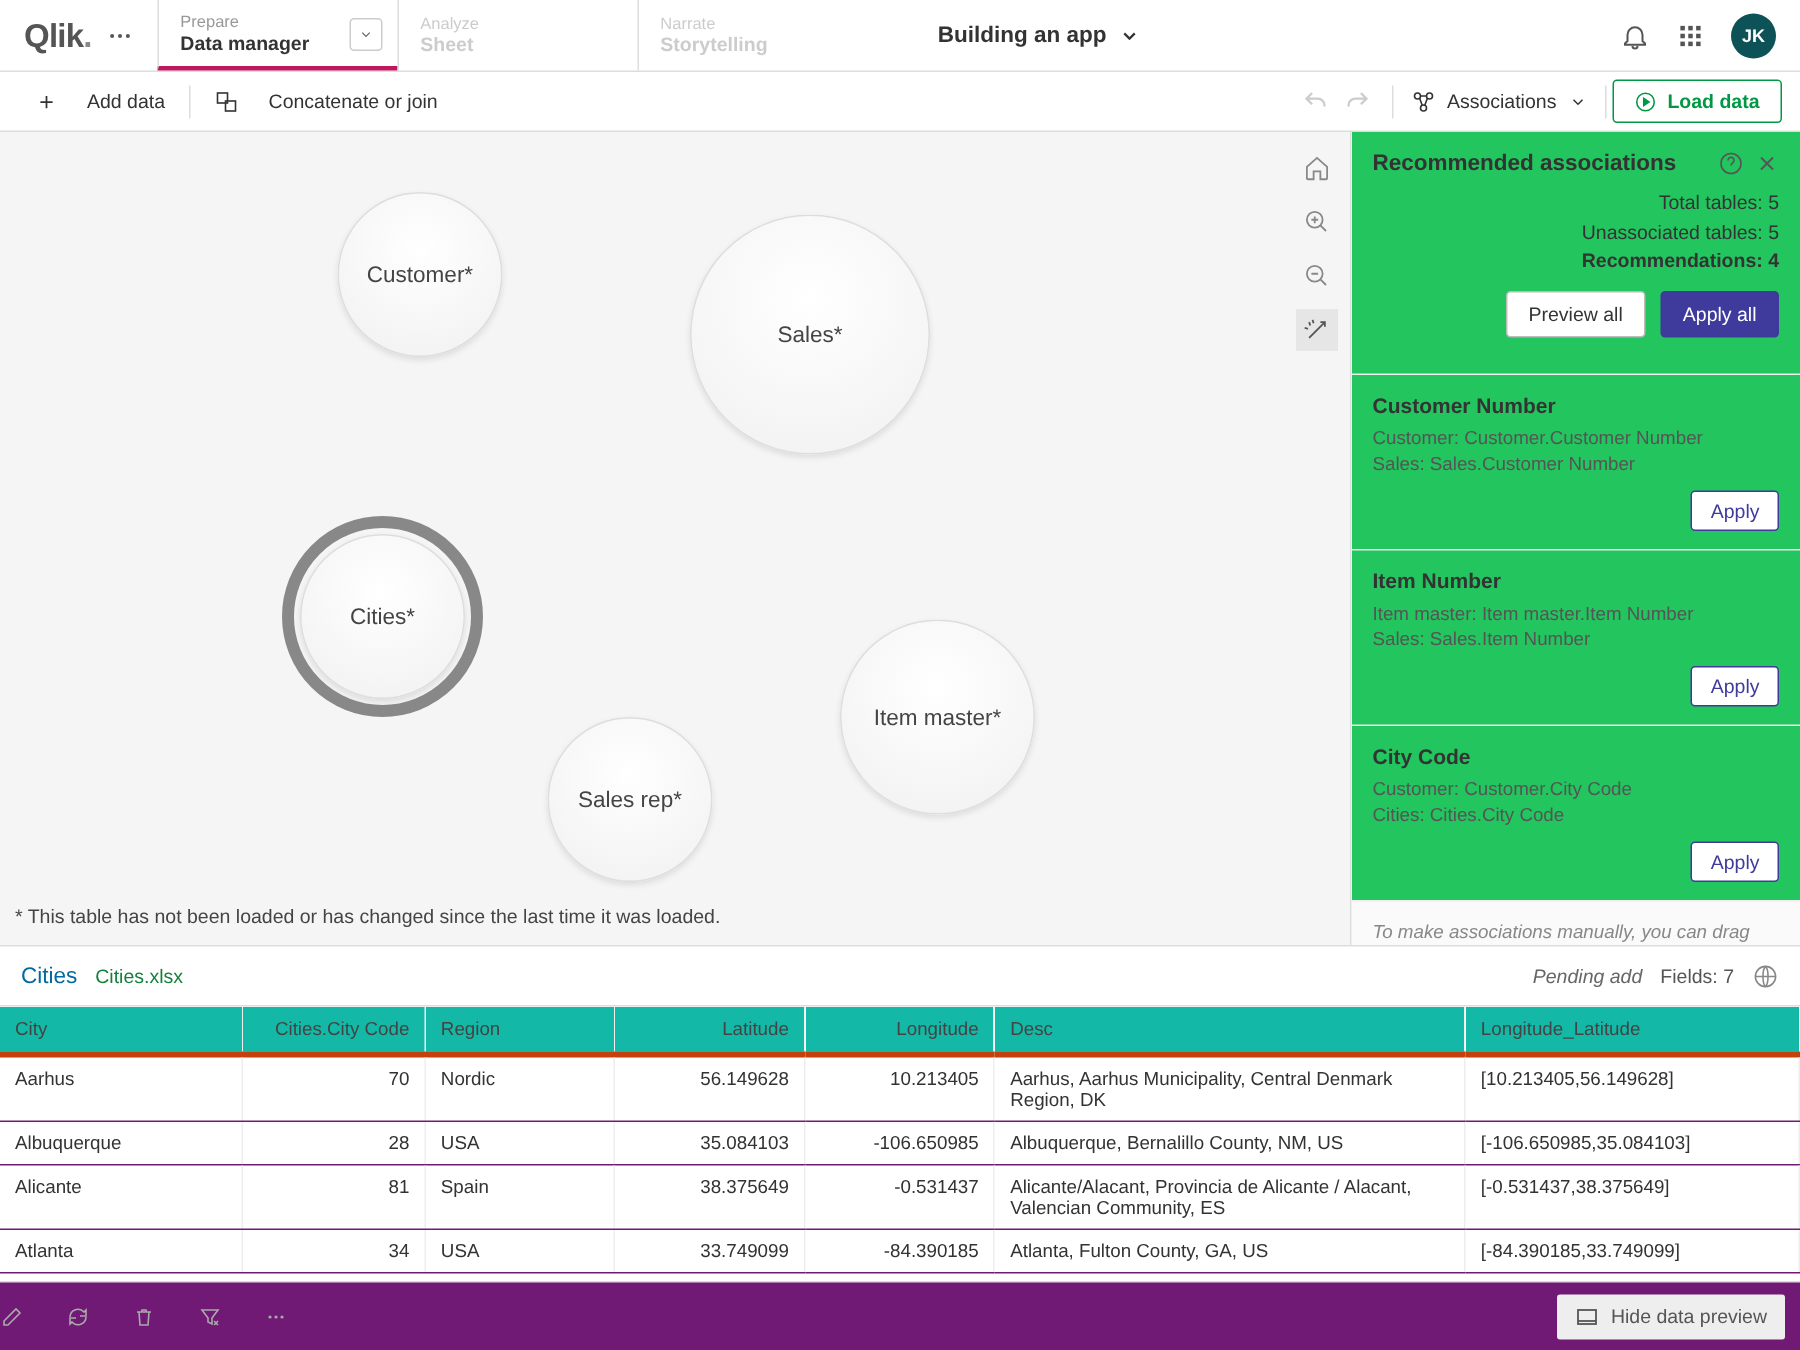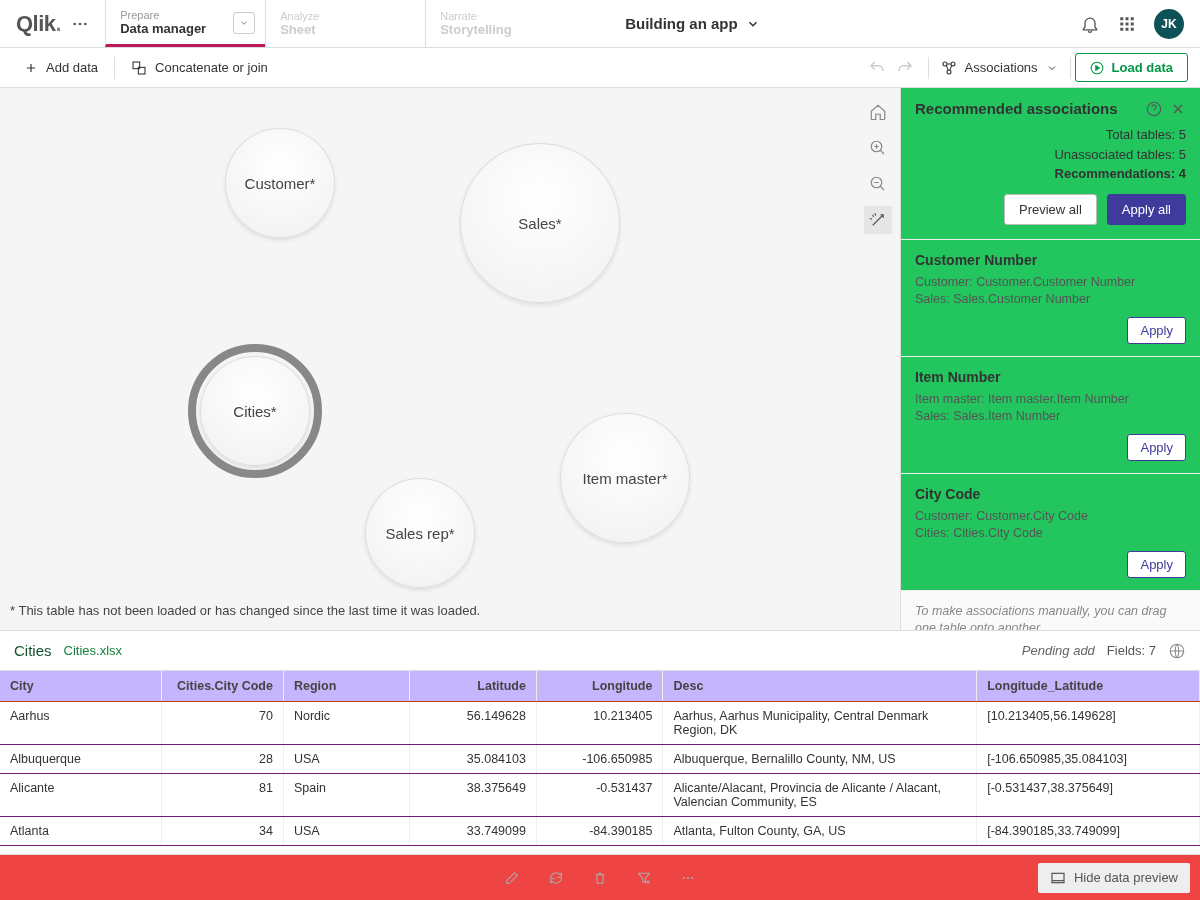--- a/index.html
+++ b/index.html
@@ -19,21 +19,21 @@
 .topbar-tab .t2 { color: #333; font-size: 13px; font-weight: 600; }
 .topbar-tab.inactive .t1, .topbar-tab.inactive .t2 { color: #ccc; }
 .topbar-tab .dd { position:absolute; right:10px; top:12px; color:#666; border:1px solid #ccc; border-radius:3px; width:22px; height:22px; display:flex; align-items:center; justify-content:center; }
 .topbar-title { flex:1; display:flex; align-items:center; padding-left: 40px; gap:8px; font-weight:700; font-size:15px; }
 .topbar-right { display:flex; align-items:center; gap:18px; padding: 0 16px; }
 .avatar { width:30px; height:30px; border-radius:50%; background:#0d5257; color:#fff; display:flex; align-items:center; justify-content:center; font-weight:600; font-size:12px; }
 .icon-btn { color:#555; display:flex; align-items:center; justify-content:center; cursor:pointer; }
 
 
 .toolbar { height: 40px; display:flex; align-items:center; border-bottom:1px solid #ddd; padding:0 12px; }
-.tool-item { display:flex; align-items:center; gap:8px; padding:0 12px; height:28px; cursor:pointer; color:#333; font-size:13px; }
+.tool-item { display:flex; align-items:center; gap:20px; padding:0 12px; height:28px; cursor:pointer; color:#333; font-size:13px; }
 .toolbar .spacer { flex:1; }
 .tool-divider { width:1px; height:22px; background:#ddd; margin:0 4px; }
 .btn-load { display:flex; align-items:center; gap:8px; border:1px solid #009845; color:#009845; border-radius:3px; padding:6px 14px; font-weight:600; cursor:pointer; }
 .icon-faded { color:#ccc; }
 .assoc-dd { display:flex; align-items:center; gap:8px; cursor:pointer; padding:0 8px; }
 
 
 .main { display:flex; height: 542px; }
 .canvas-wrap { flex:1; position:relative; background:#f5f5f5; }
 .canvas { position:absolute; inset:0; }
@@ -43,49 +43,49 @@
 .canvas-tools { position:absolute; right:8px; top:10px; display:flex; flex-direction:column; gap:8px; }
 .canvas-tool { width:28px; height:28px; display:flex; align-items:center; justify-content:center; color:#888; cursor:pointer; }
 .canvas-tool.active { background:#e6e6e6; color:#555; }
 
 
 .panel { width: 300px; border-left:1px solid #ddd; display:flex; flex-direction:column; background:#22c55e; overflow-y:auto; }
 .panel-head { display:flex; align-items:center; padding:12px 14px 8px; gap:8px; }
 .panel-head h3 { flex:1; font-size:15px; font-weight:700; }
 .panel-summary { padding:0 14px 10px; font-size:13px; color:#333; line-height:1.5;text-align:right; }
 .panel-summary .strong { font-weight:700; }
-.panel-btns { display:flex; gap:10px; padding:0 14px 14px; justify-content:flex-end;align-items:center;}
+.panel-btns { display:flex; gap:10px; padding:0 14px 24px; justify-content:flex-end;align-items:center;}
 .btn { border-radius:3px; padding:7px 14px; font-size:13px; cursor:pointer; text-align:center; }
 .btn-outline { border:1px solid #bbb; background:#fff; color:#333; }
 .btn-primary { background:#3f3b9c; color:#fff; border:1px solid #3f3b9c; }
 .rec-card { border-top:1px solid #eee; padding:12px 14px; }
 .rec-card h4 { font-size:14px; font-weight:700; margin-bottom:6px; }
 .rec-card .line { font-size:12.5px; color:#555; line-height:1.4; }
 .rec-card .actions { display:flex; justify-content:flex-end; margin-top:8px; }
 .btn-apply { border:1px solid #3f3b9c; color:#3f3b9c; background:#fff; border-radius:3px; padding:5px 12px; font-size:13px; cursor:pointer; }
 .panel-foot { border-top:1px solid #eee; padding:12px 14px; font-style:italic; color:#888; font-size:12.5px; line-height:1.4; background:#fafafa; }
 
 
 .preview-head { height:40px; border-top:1px solid #ddd; display:flex; align-items:center; padding:0 14px; gap:12px; background:#fff; }
-.preview-head .tname { font-size:15px; color:#14532d; }
+.preview-head .tname { font-size:15px; color:#0369a1; }
 .preview-head .fname { font-size:13px; color:#15803d; }
 .preview-head .spacer { flex:1; }
 .preview-head .status { font-style:italic; color:#666; font-size:13px; }
 .preview-head .fields { color:#555; font-size:13px; }
 .globe { color:#888; }
 
 .table-wrap { height: 184px; overflow:auto; border-top:1px solid #ddd; }
 table { border-collapse:collapse; width:100%; font-size:12.5px; }
-th { text-align:left; padding:8px 10px; background:#c4b5fd; border-bottom:1px solid #c2410c; border-right:1px solid #eee; font-weight:700; color:#444; position:sticky; top:0; }
+th { text-align:left; padding:8px 10px; background:#14b8a6; border-bottom:4px solid #c2410c; border-right:1px solid #eee; font-weight:400; color:#444; position:sticky; top:0; }
 td { padding:7px 10px; border-bottom:1px solid #701a75; border-right:1px solid #eee; color:#333; vertical-align:top; }
 td.num, th.num { text-align:right; }
 col.c-city { width:160px; } col.c-code { width:120px; } col.c-region { width:125px; } col.c-lat { width:125px; } col.c-lon { width:125px; } col.c-desc { width:310px; } col.c-ll { width:220px; }
 
 
-.bottombar { height:46px; border-top:1px solid #ddd; display:flex; align-items:center; justify-content:center; position:relative; background:#ef4444; }
+.bottombar { height:46px; border-top:1px solid #ddd; display:flex; align-items:center; position:relative; background:#701a75; }
 .bottombar .tools { display:flex; gap:28px; }
 .bottombar .tools .ic { color:#aaa; cursor:pointer; }
 .hide-btn { position:absolute; right:10px; display:flex; align-items:center; gap:8px; background:#eee; padding:7px 12px; border-radius:2px; cursor:pointer; color:#555; font-size:13px; }
 </style>
 </head>
 <body>
 
 <div class="topbar">
   <div class="logo-area">
     <span class="logo">Qlik<span class="gray">.</span></span>

